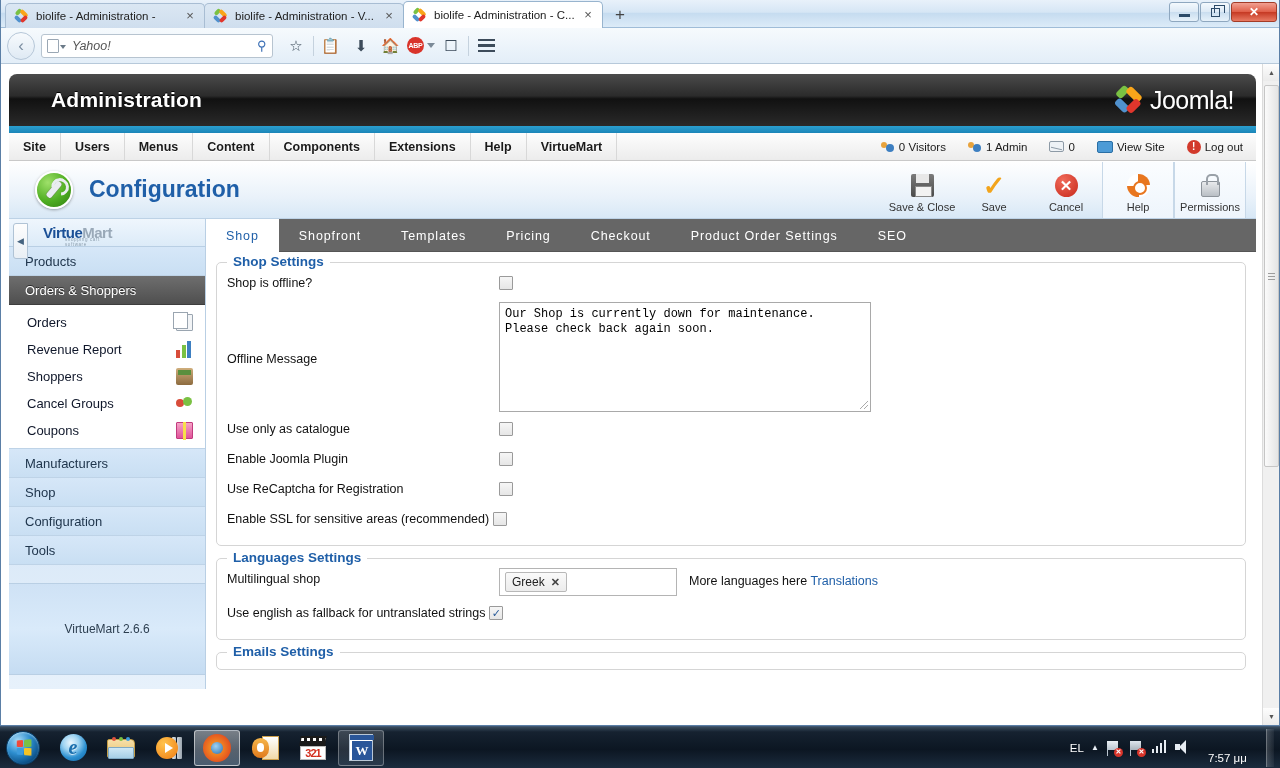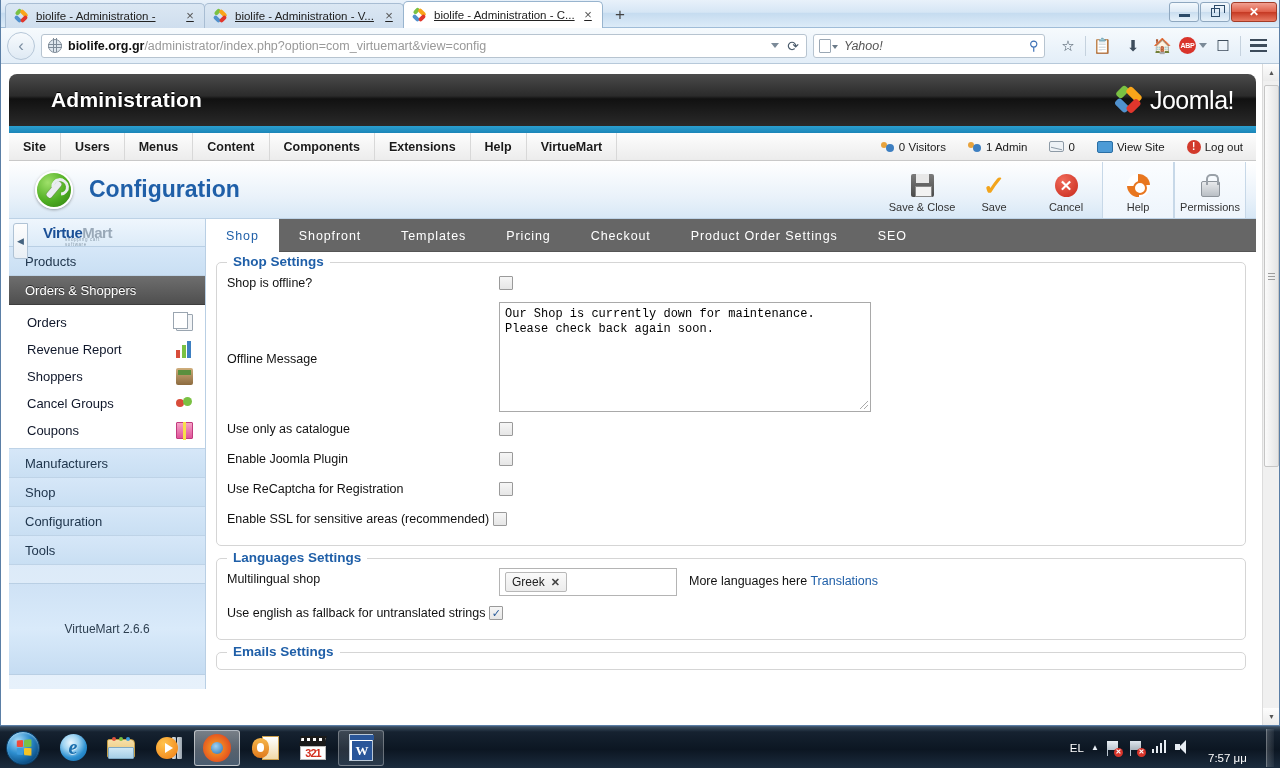--- a/index.html
+++ b/index.html
@@ -45,21 +45,20 @@
     margin-right: -1px;
     font-size: 11.5px;
     color: #222;
     background: linear-gradient(to bottom, #dbe7f3 0%, #cfdeee 100%);
     border: 1px solid #a8bdd3;
     border-bottom: none;
     border-radius: 5px 5px 0 0;
     cursor: default;
     overflow: hidden;
     white-space: nowrap;
-    text-decoration: underline;
   }
   .btab.active {
     background: #fff;
     border-color: #98b4ce;
     height: 27px;
     z-index: 3;
   }
   .btab .fav {
     flex: 0 0 16px;
     width: 16px; height: 16px;
@@ -706,28 +705,20 @@
       <div class="wbtn">
           <span class="restore"></span>
         </div>
       <div class="wbtn close">✕</div>
     </div>
   </div>
 
   <div class="navbar">
     <div class="backbtn">‹</div>
 
-    <div class="urlbar">
-      <span class="globe"></span>
-      <span class="urltext"><b>biolife.org.gr</b><span>/administrator/index.php?option=com_virtuemart&amp;view=config</span></span>
-      <span class="urlicons">
-        <span class="caretdn"></span>
-        <span class="reload">⟳</span>
-      </span>
-    </div>
 
     <div class="searchbar">
       <span class="sengine"></span>
       <span class="splace">Yahoo!</span>
       <span class="magnify">⚲</span>
     </div>
 
     <div class="tbicons">
       <div class="tbi">☆</div>
       <div class="tbsep"></div>

